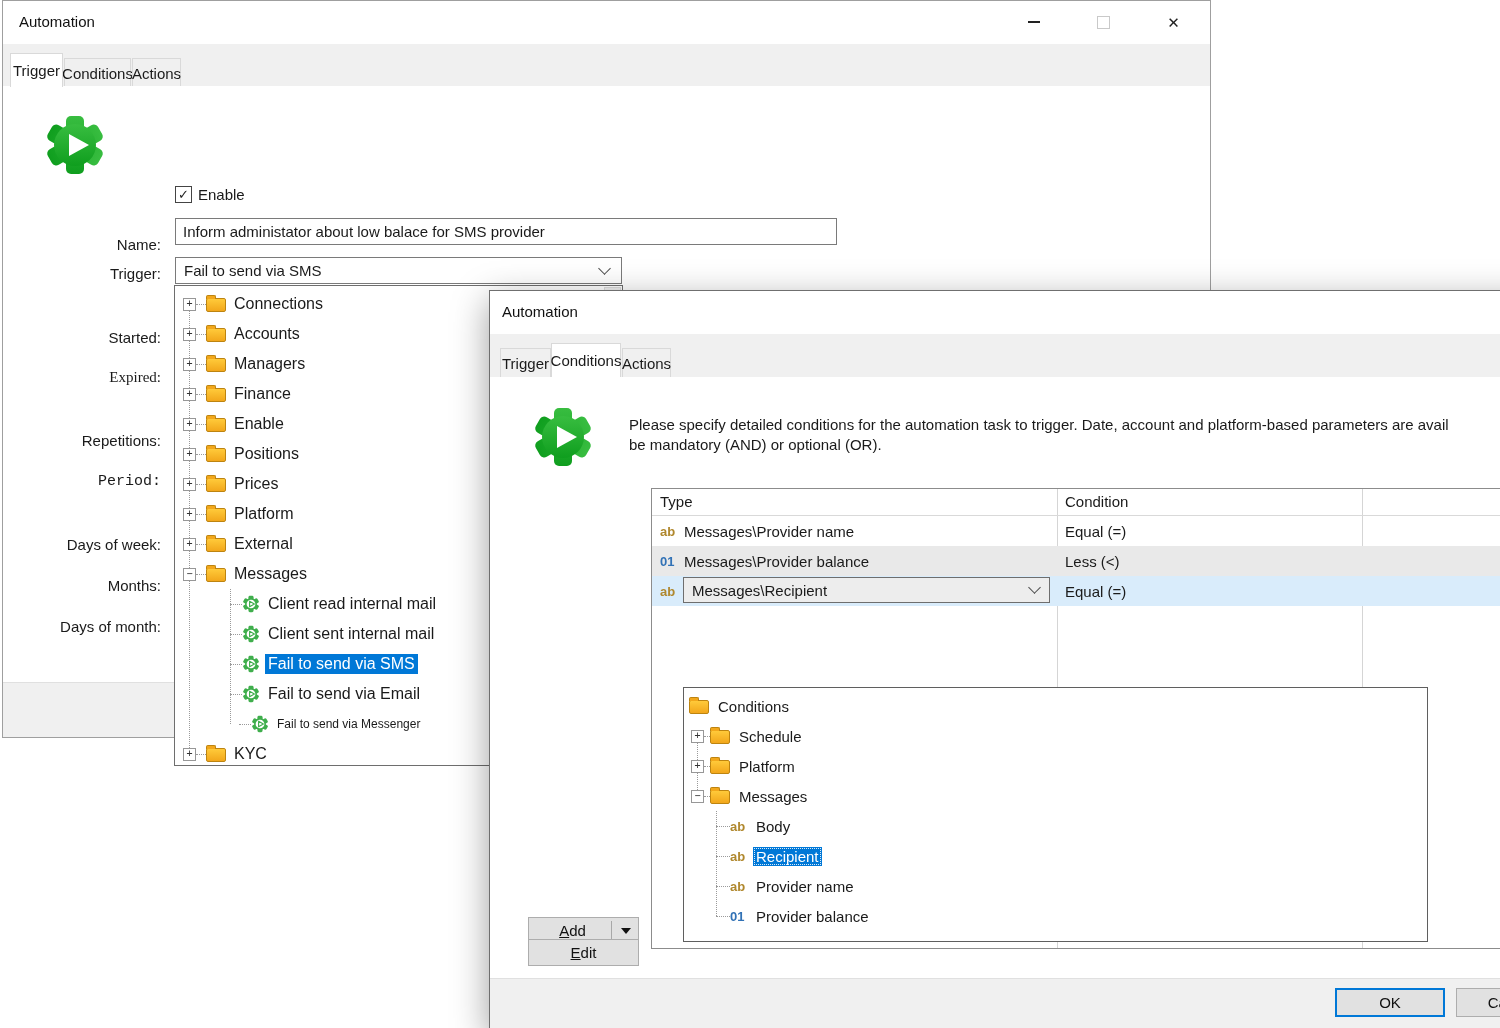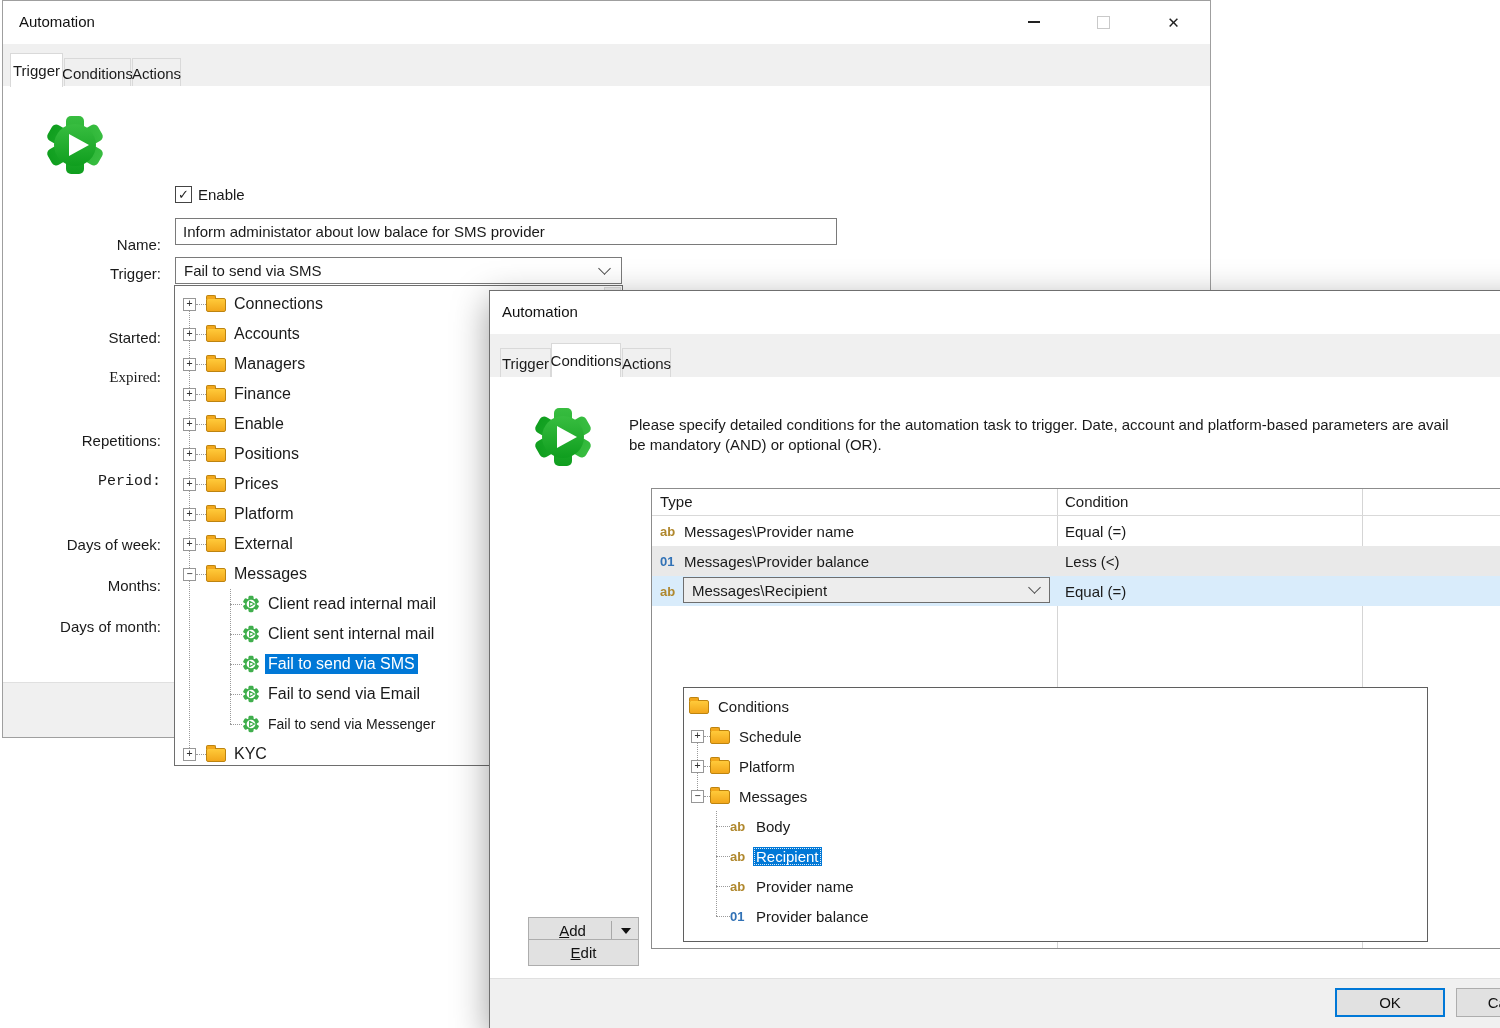--- a/index.html
+++ b/index.html
@@ -272,21 +272,21 @@
                 <rect x="23" y="3" width="18" height="58" rx="5" transform="rotate(60 32 32)"></rect>
                 <rect x="23" y="3" width="18" height="58" rx="5" transform="rotate(120 32 32)"></rect>
                 <circle cx="32" cy="32" r="21"></circle>
               </g>
               <circle cx="32" cy="32" r="15.5" fill="#fff"></circle>
               <polygon points="27,22 27,42 44,32" fill="#fff" stroke="#3fae4c" stroke-width="4" stroke-linejoin="round"></polygon>
             </svg></span>
           <span class="spacer" style="width: 5px;"></span>
           <span class="tree-label">Fail to send via Email</span>
         </div>
-        <div class="tree-row" style="font-size: 14px;">
+        <div class="tree-row" style="font-size: 12px; padding-left: 9px;">
           <span class="spacer" style="width: 55px;"></span>
           <span class="stub" style="width: 12px;"></span>
           <span class="gear-small"><svg viewBox="0 0 64 64" width="18" height="18">
               <g fill="#3fae4c">
                 <rect x="23" y="3" width="18" height="58" rx="5"></rect>
                 <rect x="23" y="3" width="18" height="58" rx="5" transform="rotate(60 32 32)"></rect>
                 <rect x="23" y="3" width="18" height="58" rx="5" transform="rotate(120 32 32)"></rect>
                 <circle cx="32" cy="32" r="21"></circle>
               </g>
               <circle cx="32" cy="32" r="15.5" fill="#fff"></circle>

